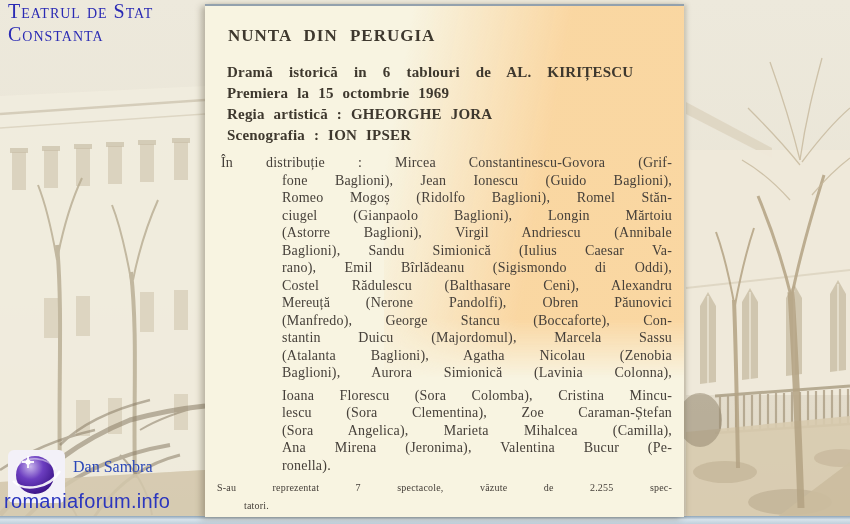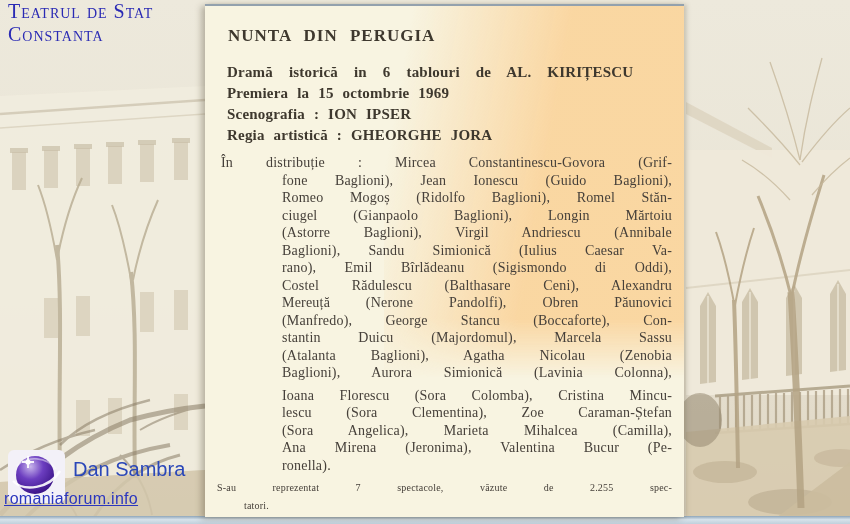--- a/index.html
+++ b/index.html
@@ -57,22 +57,22 @@
   .stats{
     position:relative;margin:5px 0 0 -9px;
     font-size:10px;line-height:18px;letter-spacing:.2px;
     white-space:pre-line;text-align:justify;text-align-last:justify;
     padding-left:27px;text-indent:-27px;color:#46403a;
   }
   
   .watermark{position:absolute;left:0;top:448px;z-index:3;width:230px;height:70px;
     font-family:"Liberation Sans", sans-serif;}
   .wm-logo{position:absolute;left:8px;top:2px;width:57px;height:53px;}
-  .wm-author{position:absolute;left:73px;top:10px;font-size:20px;color:#2a47b8;}
-  .wm-url{position:absolute;left:4px;top:42px;font-size:16px;color:#2b36be;letter-spacing:.3px;text-decoration:underline;}
+  .wm-author{position:absolute;left:73px;top:10px;font-size:16px;color:#2a47b8;font-family:Liberation Serif, serif;}
+  .wm-url{position:absolute;left:4px;top:42px;font-size:20px;color:#2b36be;letter-spacing:.3px;}
 </style>
 </head>
 <body>
 
 <div class="stage">
 
   <svg class="bg-photo" width="850" height="524" viewBox="0 0 850 524" aria-hidden="true">
 
     <polygon points="0,96 205,86 205,470 0,482" fill="#f1ecde" opacity="0.9"></polygon>
     <line x1="0" y1="114" x2="205" y2="100" stroke="#cfc6b2" stroke-width="2.5" opacity="0.8"></line>
@@ -200,22 +200,22 @@
   </div>
 
   <div class="card">
     <div class="card-tint"></div>
 
     <h1 class="play-title">NUNTA DIN PERUGIA</h1>
 
     <div class="details">
       <div class="line">Dramă istorică in 6 tablouri de AL. KIRIȚESCU</div>
       <div class="line">Premiera la 15 octombrie 1969</div>
+      <div class="line">Regia artistică : GHEORGHE JORA</div>
       <div class="line">Scenografia : ION IPSER</div>
-      <div class="line">Regia artistică : GHEORGHE JORA</div>
     </div>
 
     <p class="cast hanging">În distribuție : Mircea Constantinescu-Govora (Grif-
 fone Baglioni), Jean Ionescu (Guido Baglioni),
 Romeo Mogoș (Ridolfo Baglioni), Romel Stăn-
 ciugel (Gianpaolo Baglioni), Longin Mărtoiu
 (Astorre Baglioni), Virgil Andriescu (Annibale
 Baglioni), Sandu Simionică (Iulius Caesar Va-
 rano), Emil Bîrlădeanu (Sigismondo di Oddi),
 Costel Rădulescu (Balthasare Ceni), Alexandru

